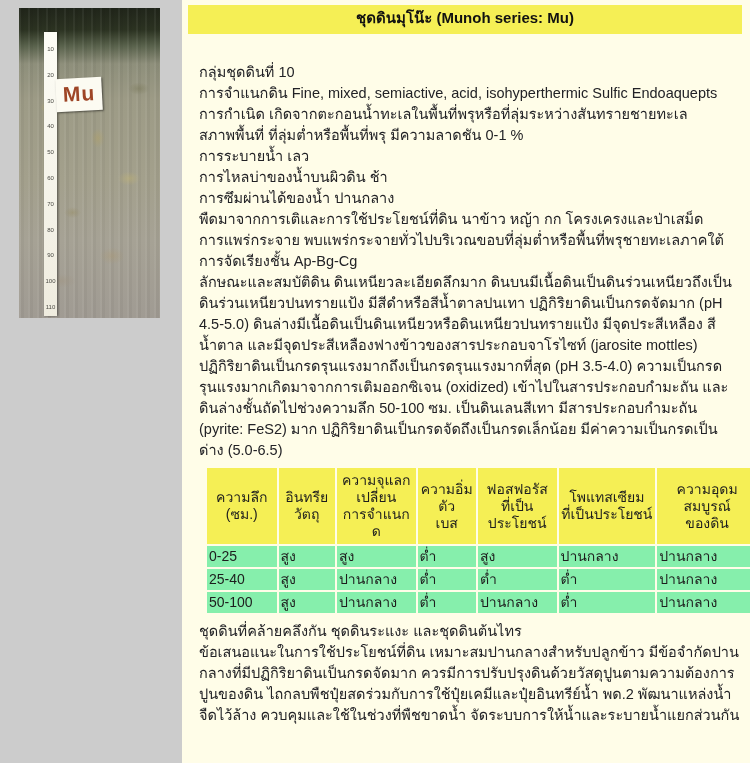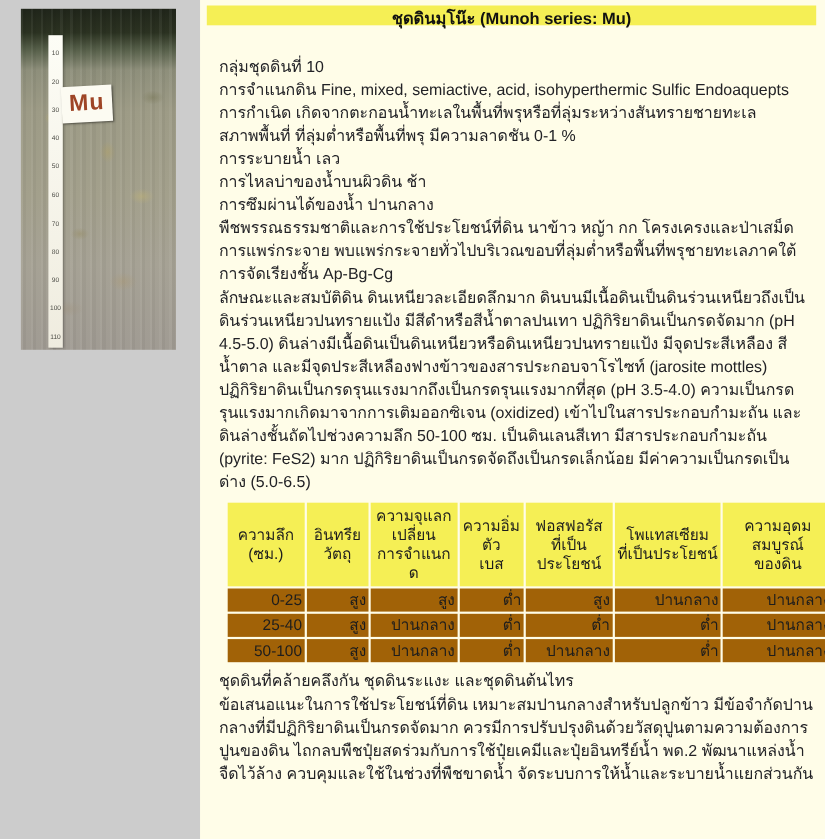--- a/index.html
+++ b/index.html
@@ -41,21 +41,21 @@
     box-shadow:1px 1px 2px rgba(0,0,0,.5);
     color:#9E4526;font-weight:bold;font-size:21px;
     text-align:center;line-height:32px;letter-spacing:1px;
   }
   
   .content{
     position:absolute;left:182px;top:0;width:568px;height:763px;
     background:#FFFDE8;box-sizing:border-box;
   }
   .title-bar{
-    margin:5px 8px 0 6px;height:18px;
+    margin:5px 8px 0 6px;height:29px;
     background:#F5EF55;
     font-weight:bold;font-size:15px;line-height:26px;text-align:center;
     color:#111;
   }
   .text-flow{
     margin:28px 10px 0 17px;
     font-size:14.5px;line-height:21px;
   }
   .text-flow p{margin:0;}
   
@@ -63,21 +63,21 @@
     margin:5px 0 6px 6px;width:554px;
     border-collapse:separate;border-spacing:2px;
     font-size:14px;
   }
   table.soil th{
     background:#F5EF55;font-weight:normal;text-align:center;
     vertical-align:middle;white-space:pre-line;
     line-height:17px;padding:4px 2px;color:#1d1d1d;
   }
   table.soil td{
-    background:#a16207;text-align:right;vertical-align:middle;
+    background:#86efac;text-align:left;vertical-align:middle;
     line-height:15px;padding:3px 2px;color:#1d1d1d;
   }
   .bottom-text{margin-top:4px;}
 </style>
 </head>
 <body>
 
 <div class="photo-panel">
   <div class="soil-photo">
     <div class="ruler">
@@ -106,21 +106,21 @@
 
     <div>
 
     <p>กลุ่มชุดดินที่ 10</p>
         <p>การจำแนกดิน Fine, mixed, semiactive, acid, isohyperthermic Sulfic Endoaquepts</p>
         <p>การกำเนิด เกิดจากตะกอนน้ำทะเลในพื้นที่พรุหรือที่ลุ่มระหว่างสันทรายชายทะเล</p>
         <p>สภาพพื้นที่ ที่ลุ่มต่ำหรือพื้นที่พรุ มีความลาดชัน 0-1 %</p>
         <p>การระบายน้ำ เลว</p>
         <p>การไหลบ่าของน้ำบนผิวดิน ช้า</p>
         <p>การซึมผ่านได้ของน้ำ ปานกลาง</p>
-        <p>พืชพรรณธรรมชาติและการใช้ประโยชน์ที่ดิน นาข้าว หญ้า กก โครงเครงและป่าเสม็ด</p>
+        <p>พืดมาจากการเติและการใช้ประโยชน์ที่ดิน นาข้าว หญ้า กก โครงเครงและป่าเสม็ด</p>
         <p>การแพร่กระจาย พบแพร่กระจายทั่วไปบริเวณขอบที่ลุ่มต่ำหรือพื้นที่พรุชายทะเลภาคใต้</p>
         <p>การจัดเรียงชั้น Ap-Bg-Cg</p>
       </div>
 
     <p>ลักษณะและสมบัติดิน ดินเหนียวละเอียดลึกมาก ดินบนมีเนื้อดินเป็นดินร่วนเหนียวถึงเป็นดินร่วนเหนียวปนทรายแป้ง มีสีดำหรือสีน้ำตาลปนเทา ปฏิกิริยาดินเป็นกรดจัดมาก (pH 4.5-5.0) ดินล่างมีเนื้อดินเป็นดินเหนียวหรือดินเหนียวปนทรายแป้ง มีจุดประสีเหลือง สีน้ำตาล และมีจุดประสีเหลืองฟางข้าวของสารประกอบจาโรไซท์ (jarosite mottles) ปฏิกิริยาดินเป็นกรดรุนแรงมากถึงเป็นกรดรุนแรงมากที่สุด (pH 3.5-4.0) ความเป็นกรดรุนแรงมากเกิดมาจากการเติมออกซิเจน (oxidized) เข้าไปในสารประกอบกำมะถัน และดินล่างชั้นถัดไปช่วงความลึก 50-100 ซม. เป็นดินเลนสีเทา มีสารประกอบกำมะถัน (pyrite: FeS2) มาก ปฏิกิริยาดินเป็นกรดจัดถึงเป็นกรดเล็กน้อย มีค่าความเป็นกรดเป็นด่าง (5.0-6.5)</p>
 
     <table class="soil">
       <colgroup>
         <col style="width:69px">
           <col style="width:56px">

